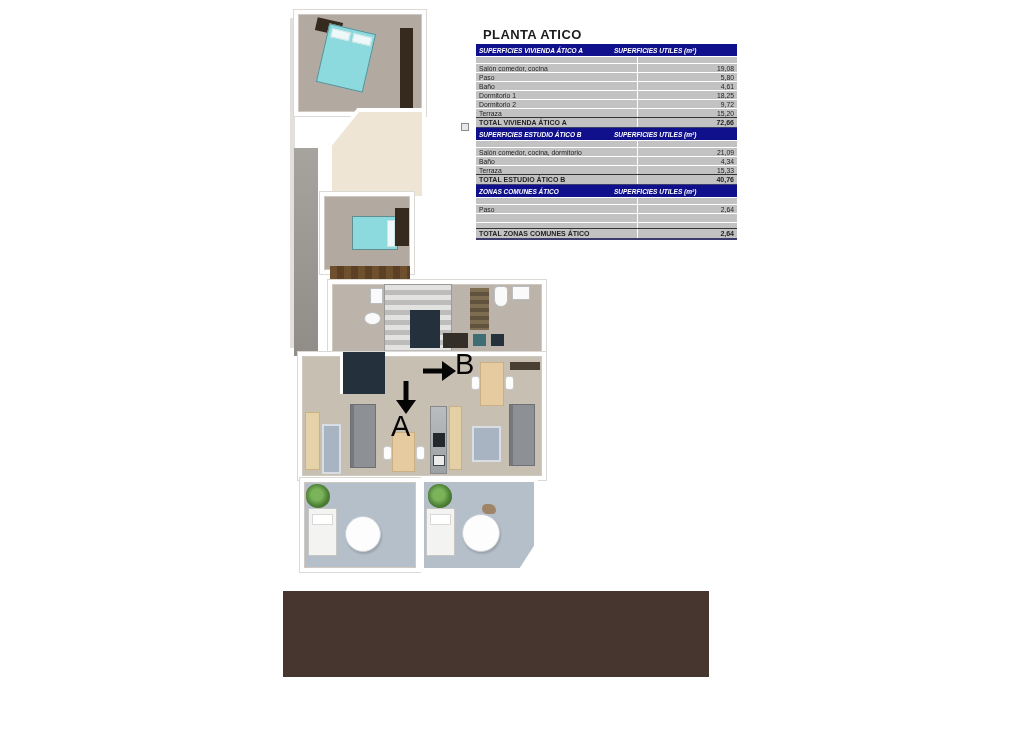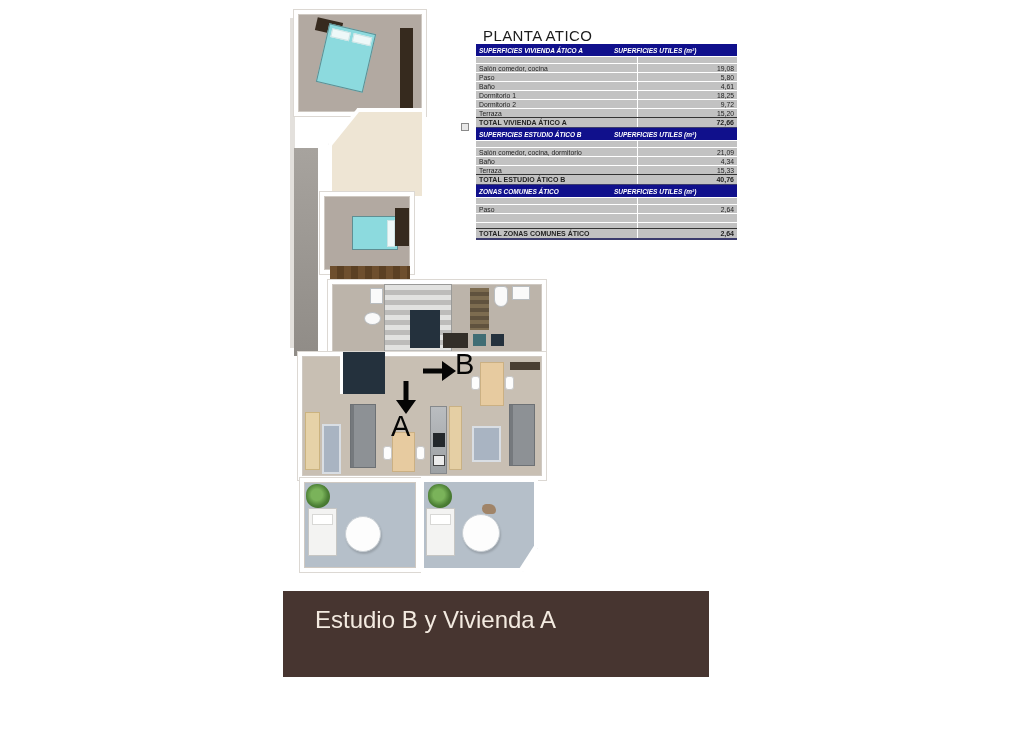--- a/index.html
+++ b/index.html
@@ -2,21 +2,21 @@
 <html style="--table-header-bg: #10108c; --table-row-bg: #c2c2c2; --banner-bg: #473530; --banner-fg: #f3eae0; --carpet: #b2a9a1; --living-floor: #c8bfb3; --terrace-floor: #b5bfc9; --cream-floor: #eee5d4; --bed: #8cdade; --wardrobe: #362a1e; --navy: #24313d; --sofa: #8d9195; --table-wood: #e7cba0; --rug: #a9b4c2; --plant: #4c7f35;"><head>
 <meta charset="utf-8">
 <style>
   html,body{margin:0;padding:0;background:#fff;}
   .page{position:relative;width:1024px;height:732px;background:#ffffff;overflow:hidden;
         font-family:"Liberation Sans",sans-serif;}
   .abs{position:absolute;}
 
   
   .panel{position:absolute;left:476px;top:27px;width:262px;}
-  .plan-title{position:absolute;left:7px;top:0;font-size:15px;font-weight:normal;color:#1c1c1c;letter-spacing:.4px;}
+  .plan-title{position:absolute;left:7px;top:0;font-size:13px;font-weight:bold;color:#1c1c1c;letter-spacing:.4px;}
   .stable{position:absolute;left:0;width:261px;background:var(--table-row-bg,#c2c2c2);
           border-bottom:2px solid #3c3c6e;box-sizing:border-box;}
   .sthead{position:relative;height:12px;background:var(--table-header-bg,#10108c);color:#fff;
           font-size:6.5px;font-style:italic;font-weight:bold;box-sizing:border-box;}
   .sthead .hl{position:absolute;left:3px;top:2.5px;white-space:nowrap;}
   .sthead .hr{position:absolute;left:138px;top:2.5px;white-space:nowrap;}
   .strow{display:flex;height:9px;border-top:1px solid #fff;font-size:6.8px;color:#222;box-sizing:border-box;}
   .strow.blank{height:7px;}
   .strow.blank2{height:6px;}
   .strow .lc{flex:1;padding:1px 0 0 3px;white-space:nowrap;overflow:hidden;}
@@ -243,16 +243,15 @@
           <div class="vc"></div>
         </div>
       <div class="strow total">
         <div class="lc">TOTAL ZONAS COMUNES ÁTICO</div>
           <div class="vc">2,64</div>
         </div>
     </div>
   </div>
 
   <div class="banner">
-    <div class="bl">Estudio B y Vivienda A</div>
   </div>
 
 </div>
 
 </body></html>

